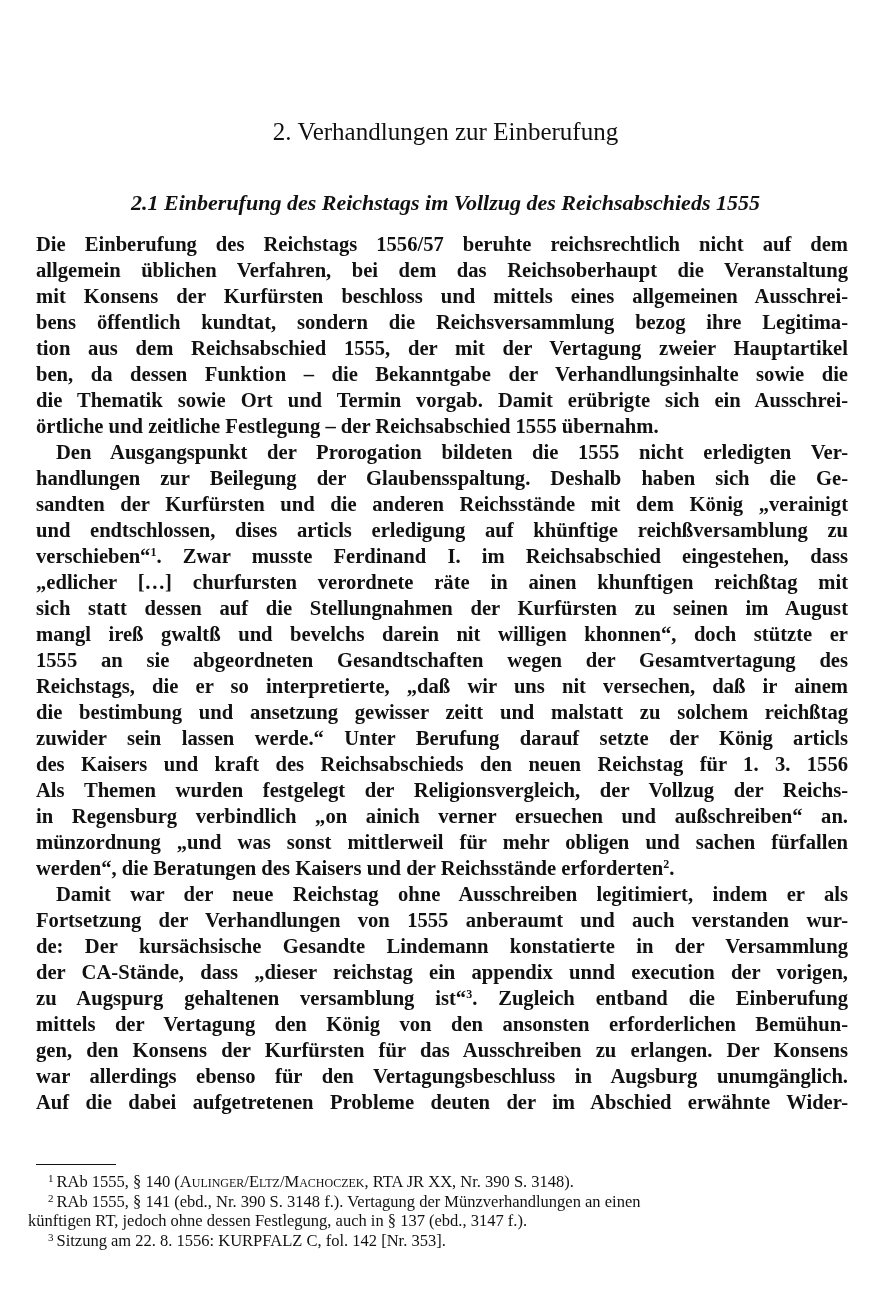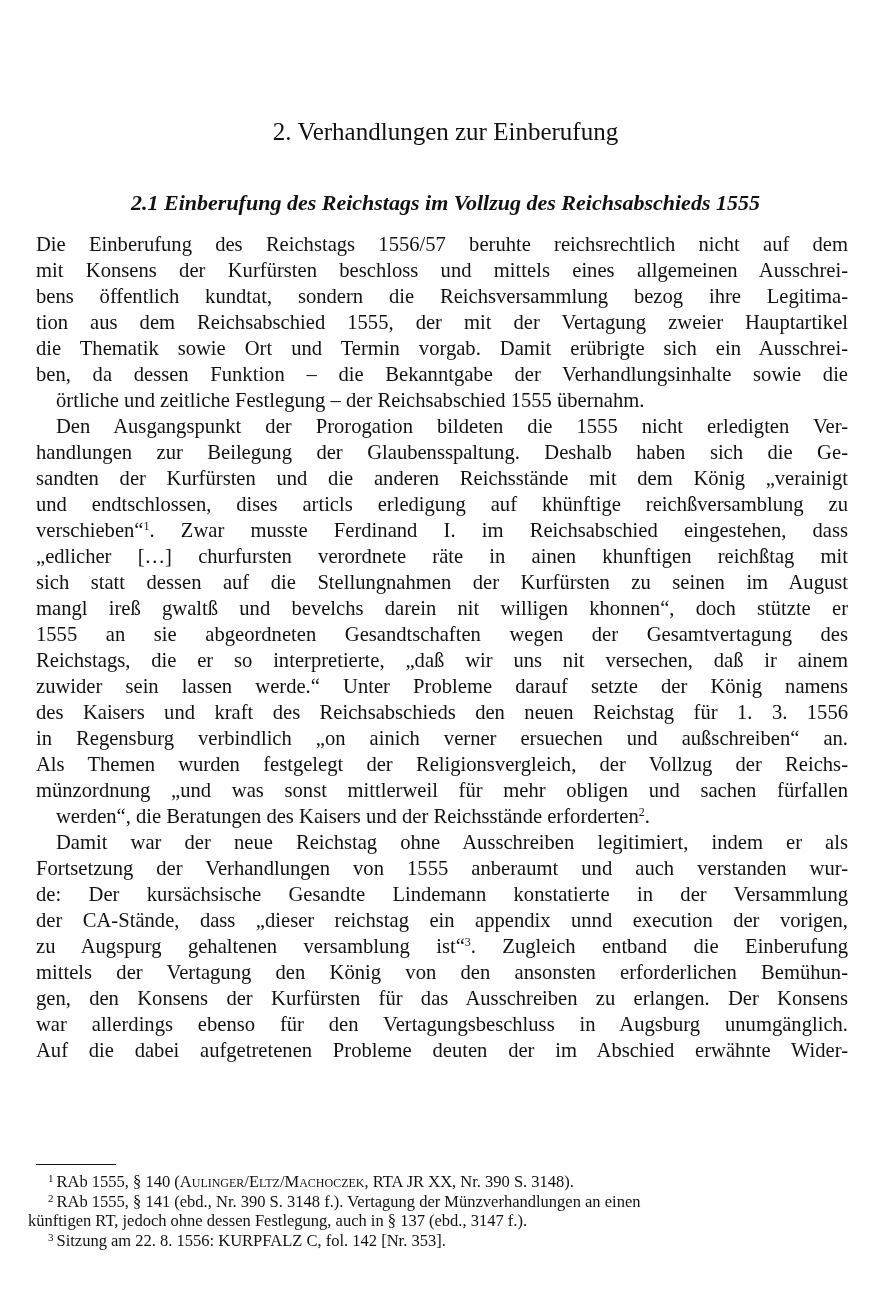--- a/index.html
+++ b/index.html
@@ -5,60 +5,62 @@
   html, body { margin:0; padding:0; background:#ffffff; }
   body { width:891px; height:1300px; position:relative; overflow:hidden;
          font-family:"Liberation Serif","DejaVu Serif",serif; color:#111; }
   .page { position:absolute; left:0; top:0; width:891px; height:918px; }
   .chapter-title { position:absolute; left:0; width:891px; top:117px; text-align:center;
          font-size:25px; line-height:30px; }
   .section-title { position:absolute; left:0; width:891px; top:189px; text-align:center;
          font-size:22px; line-height:28px; font-style:italic;font-weight:bold; }
   .body { position:absolute; left:36px; width:812px; top:231px; }
   .line { display:block; height:26px; line-height:26px; font-size:20.6px; white-space:nowrap;
-          text-align:justify; text-align-last:justify; }
-  .line.last { text-align-last:left;margin-left:20px; }
+          text-align:justify; text-align-last:justify;font-weight:bold; }
+  .line.last { text-align-last:left; }
   .line.indent { padding-left:20px; }
   sup { font-size:12px; line-height:0; vertical-align:7px; }
   .rule { position:absolute; left:36px; top:1164px; width:80px; height:0; border-top:1px solid #111; }
   .notes { position:absolute; left:28px; width:812px; top:1172px; }
   .fline { display:block; height:19.6px; line-height:19.6px; font-size:16.5px; white-space:nowrap; }
   .fline.indent { padding-left:20px; }
   .sc { font-variant:small-caps; }
   .fnum { font-size:11px; vertical-align:5px; line-height:0; margin-right:3px; }
 </style>
 </head>
 <body>
 
 <div class="page">
   <div class="chapter-title">2. Verhandlungen zur Einberufung</div>
   <div class="section-title">2.1 Einberufung des Reichstags im Vollzug des Reichsabschieds 1555</div>
 
   <div class="body" id="body-text">
       <span class="line">Die Einberufung des Reichstags 1556/57 beruhte reichsrechtlich nicht auf dem</span>
+      <span class="line">allgemein üblichen Verfahren, bei dem das Reichsoberhaupt die Veranstaltung</span>
       <span class="line">mit Konsens der Kurfürsten beschloss und mittels eines allgemeinen Ausschrei-</span>
       <span class="line">bens öffentlich kundtat, sondern die Reichsversammlung bezog ihre Legitima-</span>
       <span class="line">tion aus dem Reichsabschied 1555, der mit der Vertagung zweier Hauptartikel</span>
+      <span class="line">ben, da dessen Funktion – die Bekanntgabe der Verhandlungsinhalte sowie die</span>
       <span class="line">die Thematik sowie Ort und Termin vorgab. Damit erübrigte sich ein Ausschrei-</span>
-      <span class="line">ben, da dessen Funktion – die Bekanntgabe der Verhandlungsinhalte sowie die</span>
       <span class="line last">örtliche und zeitliche Festlegung – der Reichsabschied 1555 übernahm.</span>
       <span class="line indent">Den Ausgangspunkt der Prorogation bildeten die 1555 nicht erledigten Ver-</span>
       <span class="line">handlungen zur Beilegung der Glaubensspaltung. Deshalb haben sich die Ge-</span>
       <span class="line">sandten der Kurfürsten und die anderen Reichsstände mit dem König „verainigt</span>
       <span class="line">und endtschlossen, dises articls erledigung auf khünftige reichßversamblung zu</span>
       <span class="line">verschieben“<sup>1</sup>. Zwar musste Ferdinand I. im Reichsabschied eingestehen, dass</span>
       <span class="line">„edlicher […] churfursten verordnete räte in ainen khunftigen reichßtag mit</span>
       <span class="line">sich statt dessen auf die Stellungnahmen der Kurfürsten zu seinen im August</span>
       <span class="line">mangl ireß gwaltß und bevelchs darein nit willigen khonnen“, doch stützte er</span>
       <span class="line">1555 an sie abgeordneten Gesandtschaften wegen der Gesamtvertagung des</span>
       <span class="line">Reichstags, die er so interpretierte, „daß wir uns nit versechen, daß ir ainem</span>
-      <span class="line">zuwider sein lassen werde.“ Unter Probleme darauf setzte der König namens</span>
+      <span class="line">die bestimbung und ansetzung gewisser zeitt und malstatt zu solchem reichßtag</span>
+      <span class="line">zuwider sein lassen werde.“ Unter Berufung darauf setzte der König articls</span>
       <span class="line">des Kaisers und kraft des Reichsabschieds den neuen Reichstag für 1. 3. 1556</span>
+      <span class="line">Als Themen wurden festgelegt der Religionsvergleich, der Vollzug der Reichs-</span>
       <span class="line">in Regensburg verbindlich „on ainich verner ersuechen und außschreiben“ an.</span>
-      <span class="line">Als Themen wurden festgelegt der Religionsvergleich, der Vollzug der Reichs-</span>
       <span class="line">münzordnung „und was sonst mittlerweil für mehr obligen und sachen fürfallen</span>
       <span class="line last">werden“, die Beratungen des Kaisers und der Reichsstände erforderten<sup>2</sup>.</span>
       <span class="line indent">Damit war der neue Reichstag ohne Ausschreiben legitimiert, indem er als</span>
       <span class="line">Fortsetzung der Verhandlungen von 1555 anberaumt und auch verstanden wur-</span>
       <span class="line">de: Der kursächsische Gesandte Lindemann konstatierte in der Versammlung</span>
       <span class="line">der CA-Stände, dass „dieser reichstag ein appendix unnd execution der vorigen,</span>
       <span class="line">zu Augspurg gehaltenen versamblung ist“<sup>3</sup>. Zugleich entband die Einberufung</span>
       <span class="line">mittels der Vertagung den König von den ansonsten erforderlichen Bemühun-</span>
       <span class="line">gen, den Konsens der Kurfürsten für das Ausschreiben zu erlangen. Der Konsens</span>
       <span class="line">war allerdings ebenso für den Vertagungsbeschluss in Augsburg unumgänglich.</span>

